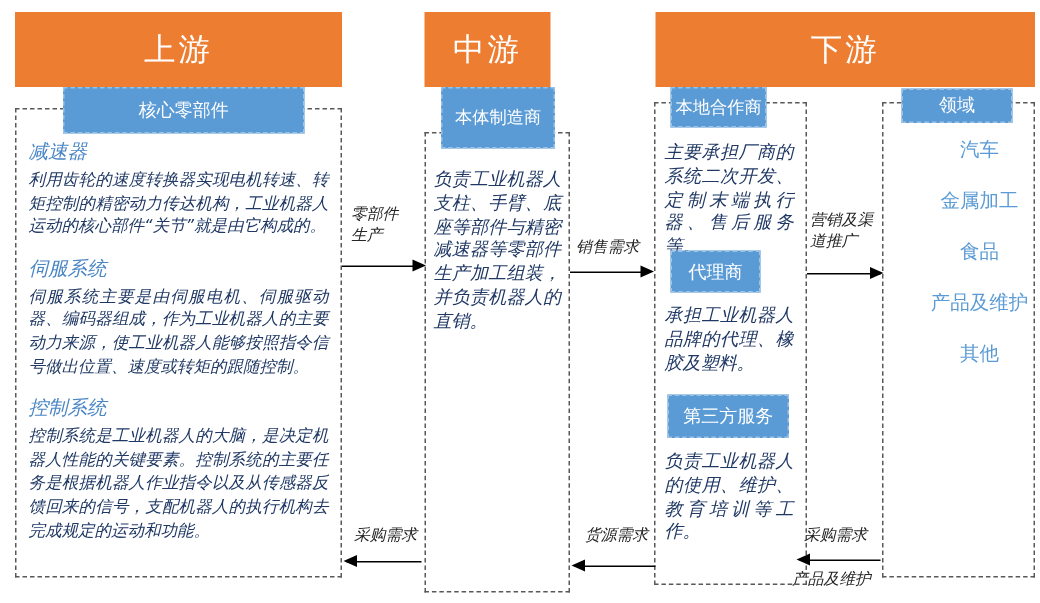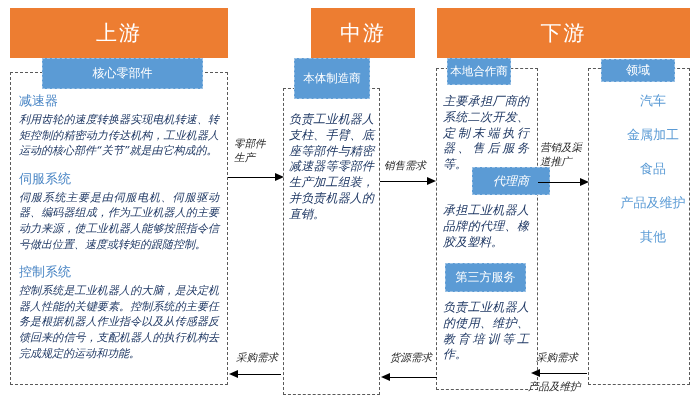--- a/index.html
+++ b/index.html
@@ -5,48 +5,48 @@
   html,body{margin:0;padding:0;background:#fff;}
   .canvas{position:relative;width:693px;height:402px;background:#fff;overflow:hidden;
           font-family:"DejaVu Sans",sans-serif;}
   .hdr{position:absolute;background:#ED7D31;color:#fff;display:flex;align-items:center;
        justify-content:center;font-size:21px;letter-spacing:2px;z-index:3;}
   .tab{position:absolute;background:#5B9BD5;border:1px dashed #9CC2E5;color:#fff;
        display:flex;align-items:center;justify-content:center;font-size:12px;z-index:4;
        box-sizing:border-box;}
   .dbox{position:absolute;border:1.5px dashed #595959;background:transparent;box-sizing:border-box;z-index:1;}
   .sec{padding:0 9px;}
-  .sec-title{color:#4A86C5;font-size:13px;margin:0 0 2px 0;}
+  .sec-title{color:#4A86C5;font-size:13px;font-style:italic;margin:0 0 2px 0;}
   .sec-body{color:#1F3864;font-size:11px;font-style:italic;line-height:1.42;margin:0 0 11px 0;
             text-align:justify;}
   .smallbody{position:absolute;color:#1F3864;font-size:12px;font-style:italic;line-height:1.32;
              text-align:justify;z-index:2;}
   .arrow{position:absolute;border-top:1.3px solid #000;z-index:5;}
   .ah-r{position:absolute;right:-2px;top:-5px;width:0;height:0;
         border-top:4px solid transparent;border-bottom:4px solid transparent;border-left:9px solid #000;}
   .ah-l{position:absolute;left:-2px;top:-5px;width:0;height:0;
         border-top:4px solid transparent;border-bottom:4px solid transparent;border-right:9px solid #000;}
   .albl{position:absolute;color:#262626;font-size:10.5px;font-style:italic;line-height:1.35;z-index:5;}
   .fields{position:absolute;left:588px;top:68px;width:102px;display:flex;flex-direction:column;
           padding-top:16px;box-sizing:border-box;z-index:2;}
   .field-item{color:#5B9BD5;font-size:13px;text-align:center;line-height:34px;height:34px;padding-left:28px;}
 </style>
 </head>
 <body>
 
 <div class="canvas">
 
   <div class="hdr" style="left:10px;top:8px;width:218px;height:50px;">上游</div>
-  <div class="hdr" style="left:283px;top:8px;width:104px;height:50px;margin-left:28px;">中游</div>
+  <div class="hdr" style="left:283px;top:8px;width:84px;height:50px;">中游</div>
   <div class="hdr" style="left:437px;top:8px;width:253px;height:50px;">下游</div>
 
   <div class="tab" style="left:42px;top:58px;width:161px;height:31px;">核心零部件</div>
   <div class="tab" style="left:294px;top:58px;width:76px;height:41px;font-size:11.5px;">本体制造商</div>
   <div class="tab" style="left:447px;top:58px;width:64px;height:27px;font-size:11.5px;">本地合作商</div>
-  <div class="tab" style="left:472px;top:167px;width:78px;height:28px;font-style:italic;">代理商</div>
+  <div class="tab" style="left:447px;top:167px;width:60px;height:28px;">代理商</div>
   <div class="tab" style="left:445px;top:263px;width:81px;height:29px;">第三方服务</div>
   <div class="tab" style="left:601px;top:59px;width:74px;height:23px;">领域</div>
 
   <div class="dbox" style="left:10px;top:72px;width:218px;height:313px;"></div>
   <div class="dbox" style="left:283px;top:88px;width:97px;height:307px;"></div>
   <div class="dbox" style="left:436px;top:68px;width:102px;height:322px;"></div>
   <div class="dbox" style="left:588px;top:68px;width:102px;height:317px;"></div>
 
   <div style="position:absolute;left:10px;top:92px;width:218px;z-index:2;">
     <div class="sec">

